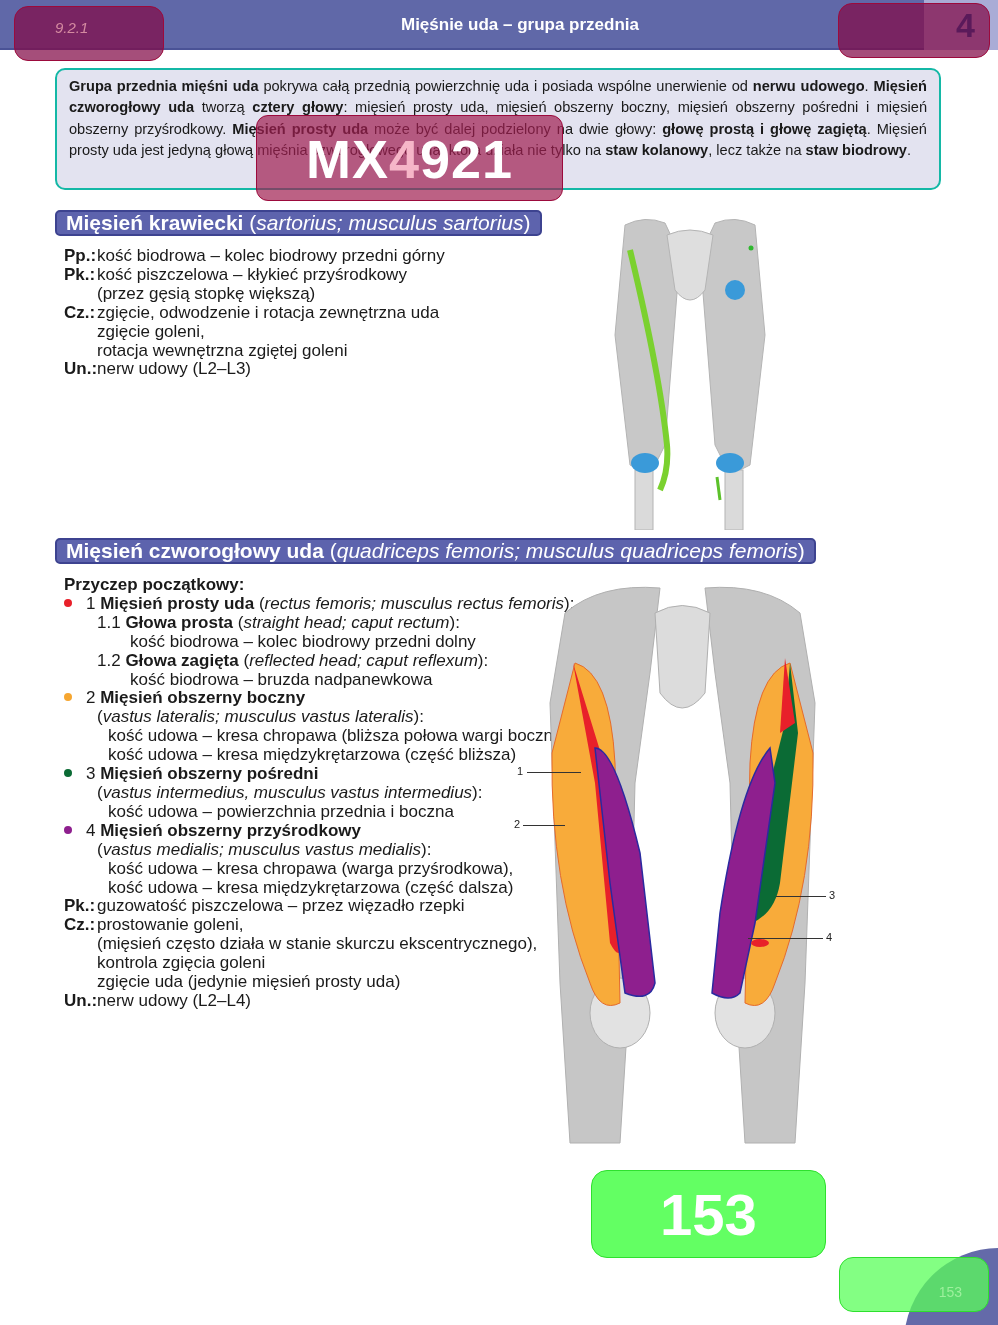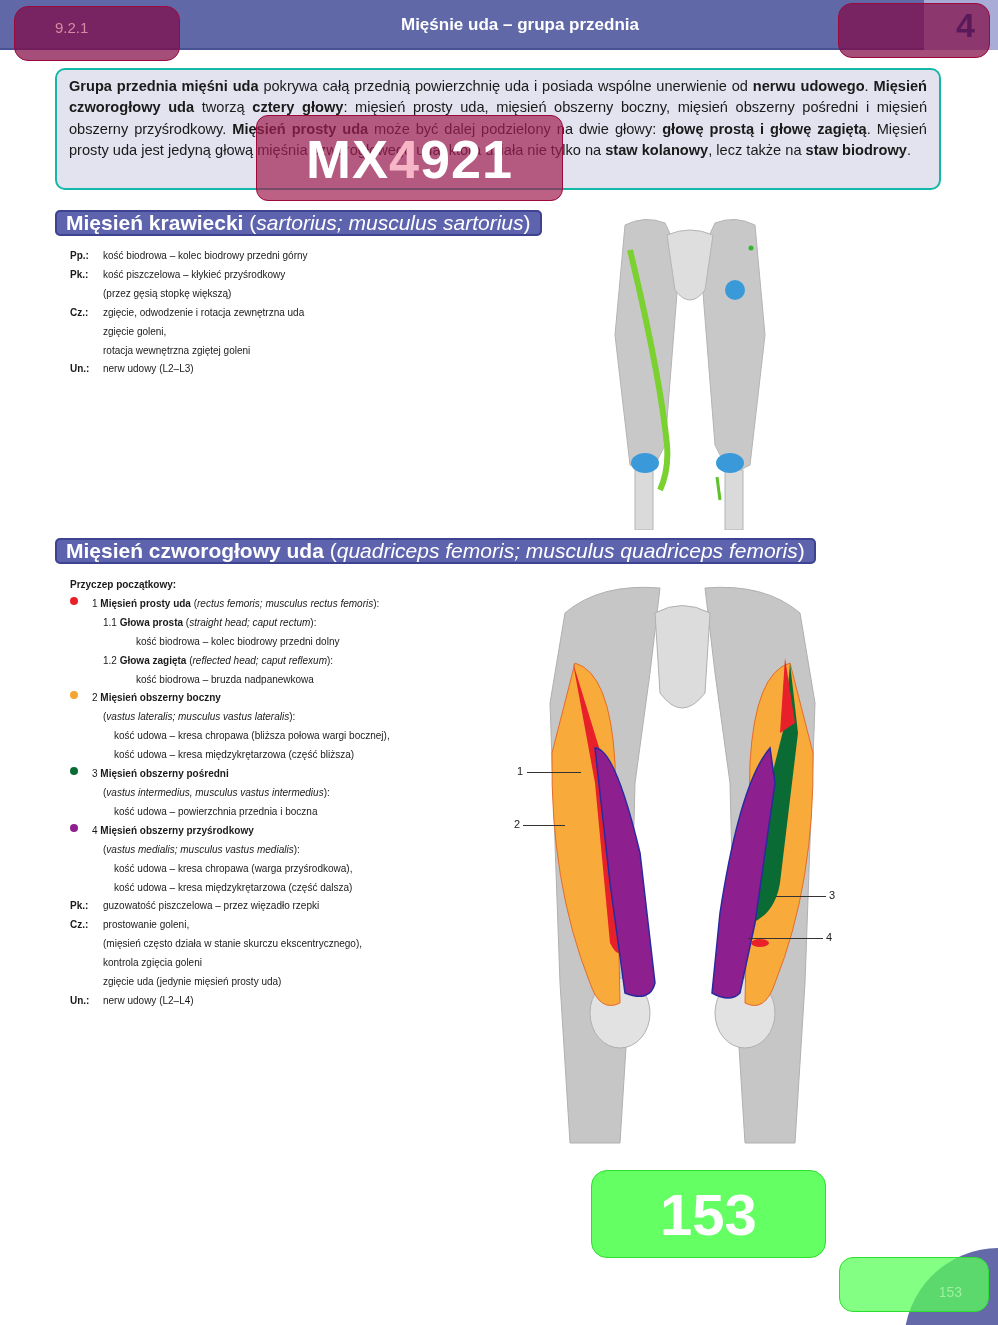--- a/index.html
+++ b/index.html
@@ -4,36 +4,36 @@
 <style>
   * { box-sizing: border-box; margin: 0; padding: 0; }
   body { width: 998px; height: 1325px; background: #ffffff; position: relative; overflow: hidden;
          font-family: "Liberation Sans", "DejaVu Sans", sans-serif; color: #1a1a1a; }
   .header { position: absolute; left: 0; top: 0; width: 924px; height: 50px; background: #6068a8;
             border-bottom: 2px solid #4a5296; }
   .header-tab { position: absolute; left: 924px; top: 0; width: 74px; height: 50px; background: #a9acd6; }
   .header-title { position: absolute; left: 0; top: 0; width: 1040px; height: 50px; line-height: 50px;
                   text-align: center; color: #ffffff; font-weight: bold; font-size: 17px; }
   .redact { position: absolute; background: rgba(130, 10, 70, 0.72); border: 1px solid #9c0a3c; border-radius: 14px; }
-  .redact-left { left: 14px; top: 6px; width: 166px; height: 55px; }
+  .redact-left { left: 14px; top: 6px; width: 150px; height: 55px; font-style: italic; }
   .redact-left span { position: absolute; left: 40px; top: 12px; color: #d48aa0; font-size: 15px; }
   .redact-right { left: 838px; top: 3px; width: 152px; height: 55px; }
   .redact-right span { position: absolute; right: 14px; top: 2px; color: #5a1a5a; font-size: 34px; font-weight: bold; }
   .intro { position: absolute; left: 55px; top: 68px; width: 886px; height: 122px; background: #e3e3f0;
            border: 2px solid #14b8a6; border-radius: 10px; padding: 6px 12px; font-size: 14.6px; line-height: 21.3px; text-align: justify; }
   .intro b { font-weight: bold; }
   .watermark { position: absolute; left: 256px; top: 115px; width: 307px; height: 86px; background: rgba(160, 30, 80, 0.70);
                border: 1px solid #9c0a3c; border-radius: 12px; text-align: center; color: #fff; font-weight: bold;
                font-size: 54px; line-height: 86px; letter-spacing: 1px; }
   .watermark .hl { color: #f6b6c8; }
   .sec-head { position: absolute; left: 55px; height: 26px; background: #5d63ad; border: 2px solid #3d4390;
               border-radius: 5px; color: #fff; font-size: 21px; line-height: 22px; padding: 0 9px; white-space: nowrap; }
   .sec-head b { font-weight: bold; }
   .sec-head i { font-style: italic; }
-  .txt { position: absolute; left: 70px; font-size: 10px; line-height: 18.9px; }
+  .txt { position: absolute; left: 64px; font-size: 17px; line-height: 18.9px; }
   .row { display: flex; }
   .lbl { width: 33px; font-weight: bold; flex: none; }
   .ind1 { padding-left: 33px; }
   .ind2 { padding-left: 44px; }
   .ind3 { padding-left: 66px; }
   .bullet { display: inline-block; width: 8px; height: 8px; border-radius: 50%; margin-right: 14px; vertical-align: 2px; }
   .fig { position: absolute; }
   .badge-big { position: absolute; left: 591px; top: 1170px; width: 235px; height: 88px; background: #63ff63;
                border: 1px solid #2ee02e; border-radius: 16px; color: #fff; font-weight: bold; font-size: 58px;
                text-align: center; line-height: 88px; }

